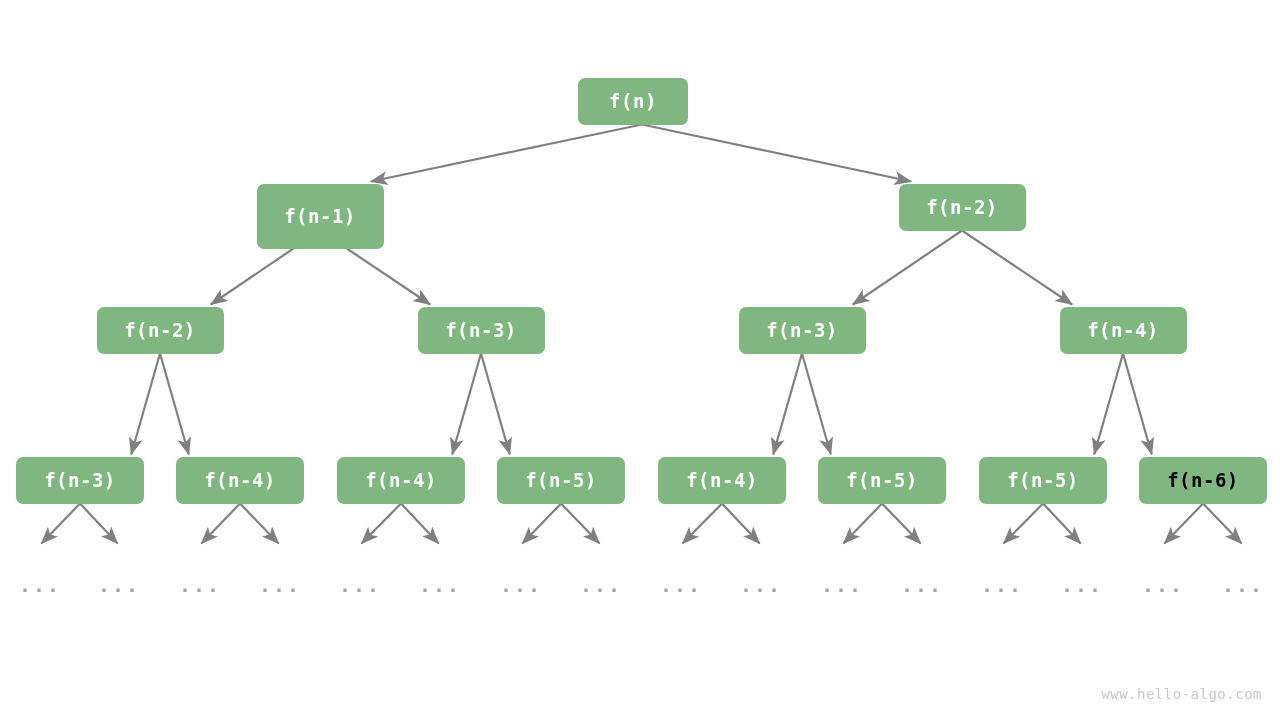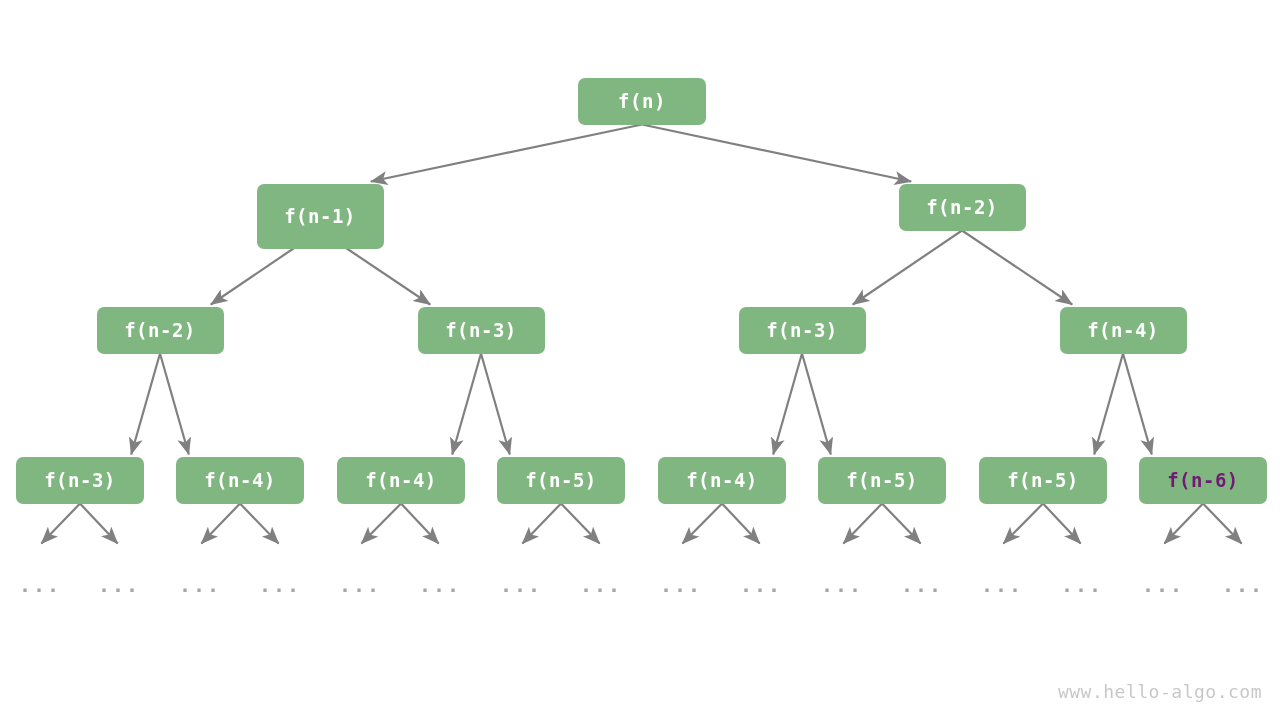--- a/index.html
+++ b/index.html
@@ -52,21 +52,21 @@
     line-height: 1;
     white-space: nowrap;
     transform: translate(-50%, -50%);
   }
   #watermark {
     position: absolute;
     right: 18px;
     bottom: 18px;
     color: #c8c8c8;
     font-family: "DejaVu Sans Mono", monospace;
-    font-size: 18px;
+    font-size: 14px;
     letter-spacing: 0.5px;
     white-space: nowrap;
   }
 </style>
 </head>
 <body>
 
 <div id="canvas">
 
   <svg id="edge-layer" viewBox="0 0 1280 720" width="1280" height="720" xmlns="http://www.w3.org/2000/svg">
@@ -105,21 +105,21 @@
         <line x1="882" y1="503.5" x2="843.3879500342643" y2="543.5600018394507" stroke="#808080" stroke-width="2.2" marker-end="url(#arrowhead)"></line>
         <line x1="882" y1="503.5" x2="920.6120499657357" y2="543.5600018394507" stroke="#808080" stroke-width="2.2" marker-end="url(#arrowhead)"></line>
         <line x1="1043" y1="503.5" x2="1003.4056167565066" y2="543.5772415757311" stroke="#808080" stroke-width="2.2" marker-end="url(#arrowhead)"></line>
         <line x1="1043" y1="503.5" x2="1080.63036643883" y2="543.5425694156781" stroke="#808080" stroke-width="2.2" marker-end="url(#arrowhead)"></line>
         <line x1="1203" y1="503.5" x2="1164.3879500342643" y2="543.5600018394507" stroke="#808080" stroke-width="2.2" marker-end="url(#arrowhead)"></line>
         <line x1="1203" y1="503.5" x2="1241.6120499657357" y2="543.5600018394507" stroke="#808080" stroke-width="2.2" marker-end="url(#arrowhead)"></line>
       </g>
   </svg>
 
   <div id="nodes-group">
-      <div class="node" style="left: 578px; top: 77.5px; width: 128px; height: 47px; background: rgb(128, 183, 128); color: rgb(255, 255, 255);">
+      <div class="node" style="left: 578px; top: 77.5px; width: 110px; height: 47px; background: rgb(128, 183, 128); color: rgb(255, 255, 255);">
         <span>f(n)</span>
       </div>
       <div class="node" style="left: 256.5px; top: 183.5px; width: 127px; height: 65px; background: rgb(128, 183, 128); color: rgb(255, 255, 255);">
         <span>f(n-1)</span>
       </div>
       <div class="node" style="left: 898.5px; top: 183.5px; width: 127px; height: 47px; background: rgb(128, 183, 128); color: rgb(255, 255, 255);">
         <span>f(n-2)</span>
       </div>
       <div class="node" style="left: 96.5px; top: 306.5px; width: 127px; height: 47px; background: rgb(128, 183, 128); color: rgb(255, 255, 255);">
         <span>f(n-2)</span>
@@ -147,21 +147,21 @@
       </div>
       <div class="node" style="left: 658px; top: 456.5px; width: 128px; height: 47px; background: rgb(128, 183, 128); color: rgb(255, 255, 255);">
         <span>f(n-4)</span>
       </div>
       <div class="node" style="left: 818px; top: 456.5px; width: 128px; height: 47px; background: rgb(128, 183, 128); color: rgb(255, 255, 255);">
         <span>f(n-5)</span>
       </div>
       <div class="node" style="left: 979px; top: 456.5px; width: 128px; height: 47px; background: rgb(128, 183, 128); color: rgb(255, 255, 255);">
         <span>f(n-5)</span>
       </div>
-      <div class="node" style="left: 1139px; top: 456.5px; width: 128px; height: 47px; background: rgb(128, 183, 128); color: #701a75;">
+      <div class="node" style="left: 1139px; top: 456.5px; width: 128px; height: 47px; background: rgb(128, 183, 128); color: #000000;">
         <span>f(n-6)</span>
       </div>
     </div>
   <div id="ellipsis-group">
       <div class="ellipsis" style="left: 40px; top: 585px; color: rgb(166, 166, 166);">...</div>
       <div class="ellipsis" style="left: 119px; top: 585px; color: rgb(166, 166, 166);">...</div>
       <div class="ellipsis" style="left: 200px; top: 585px; color: rgb(166, 166, 166);">...</div>
       <div class="ellipsis" style="left: 280px; top: 585px; color: rgb(166, 166, 166);">...</div>
       <div class="ellipsis" style="left: 360px; top: 585px; color: rgb(166, 166, 166);">...</div>
       <div class="ellipsis" style="left: 440px; top: 585px; color: rgb(166, 166, 166);">...</div>

